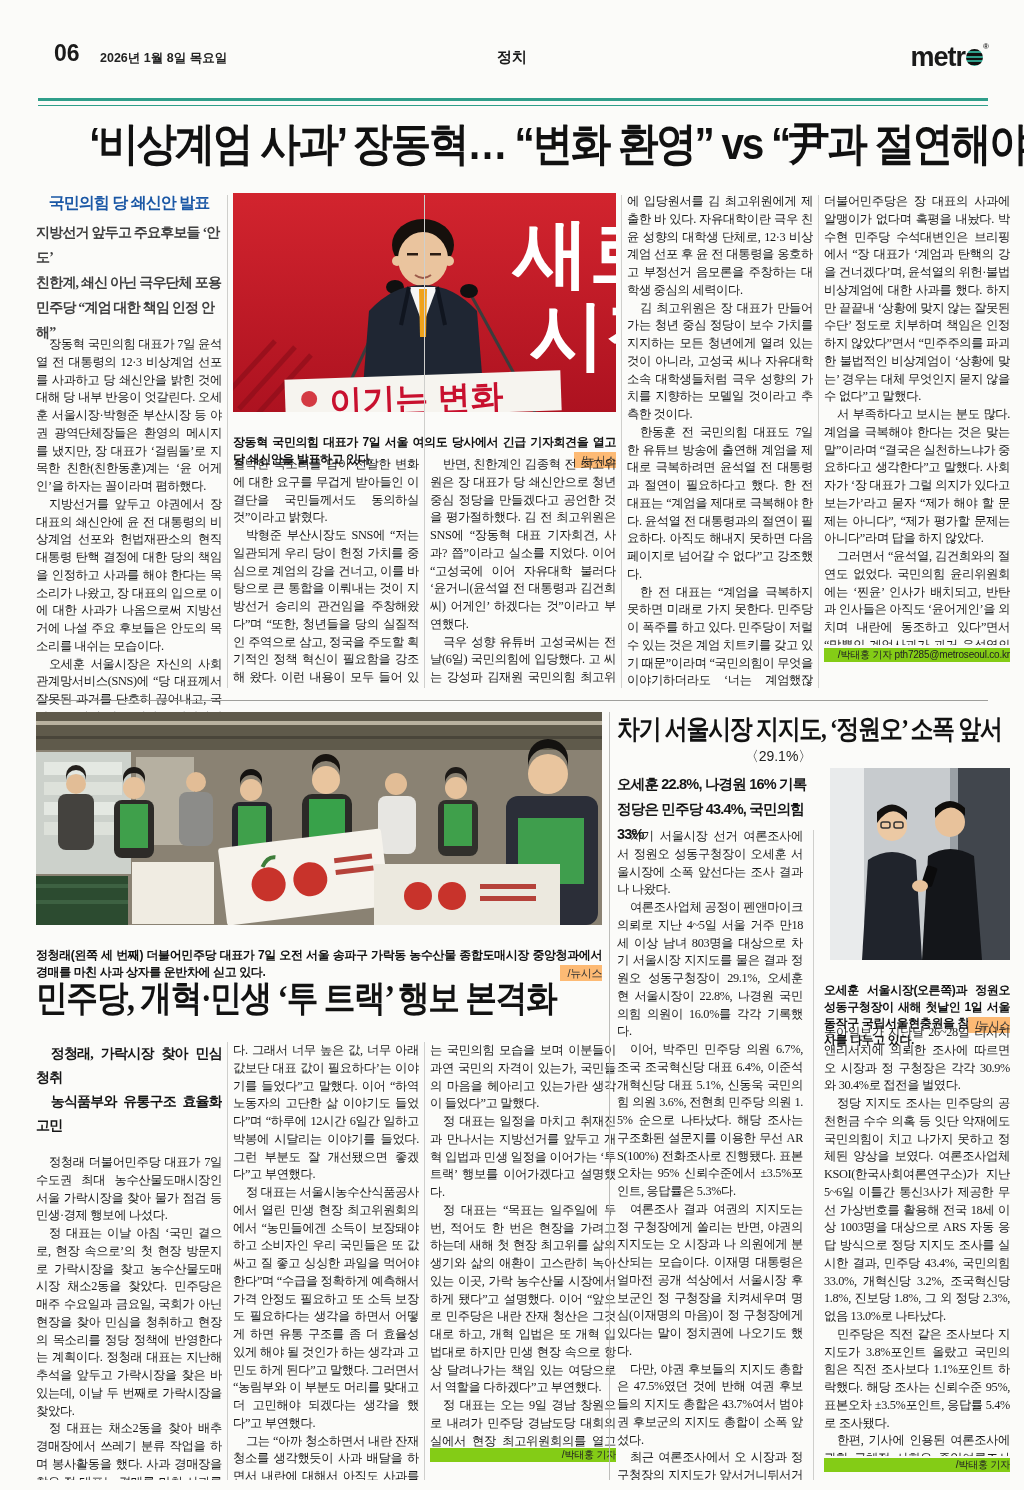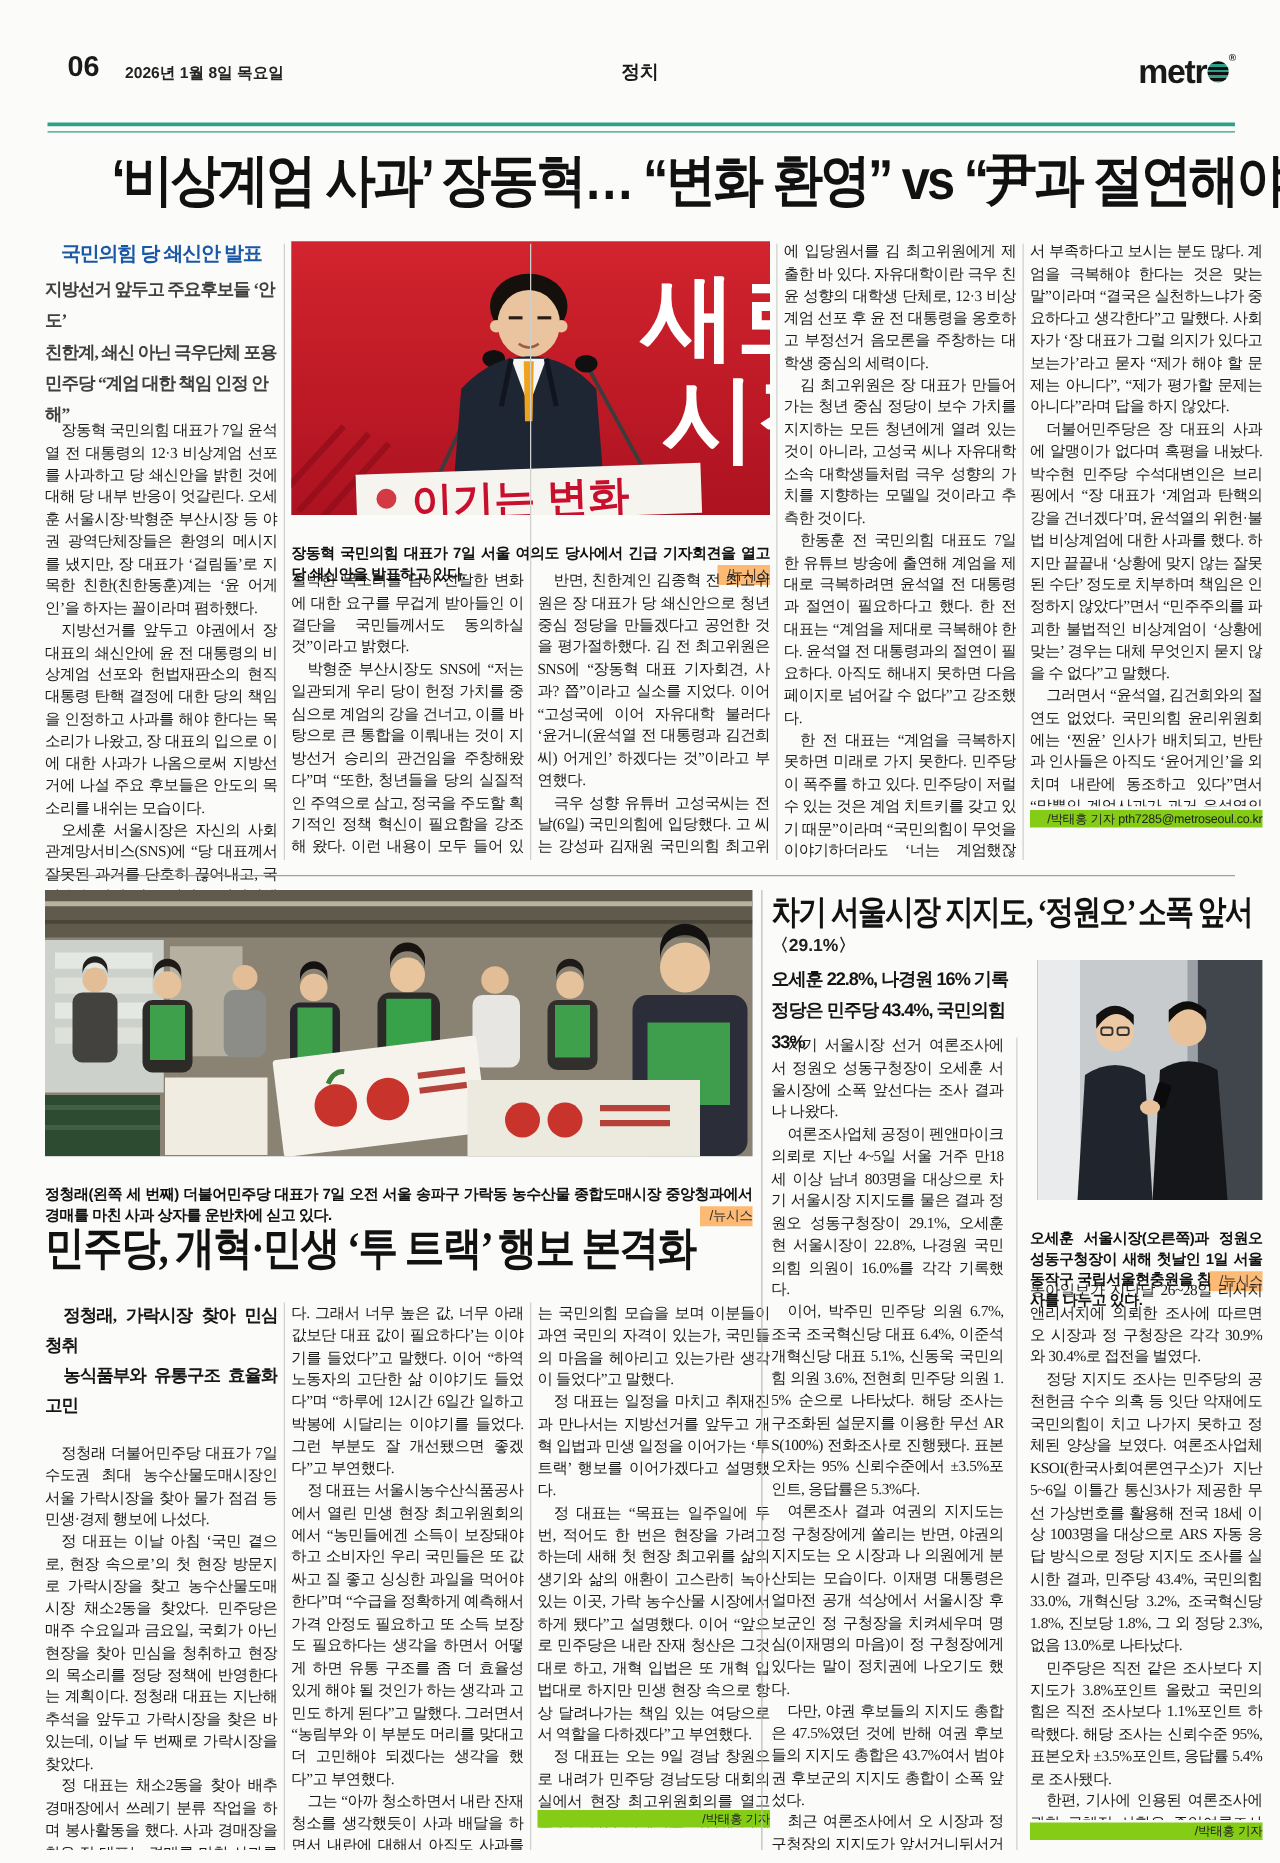--- a/index.html
+++ b/index.html
@@ -36,22 +36,22 @@
     font-family:"Liberation Serif", serif; font-size:36px; font-weight:800;
     letter-spacing:-1.5px; color:#121212; white-space:nowrap;
   }
   .market-headline > span { display:inline-block; transform:scaleX(.88); transform-origin:left; }
   .poll-headline {
     left:617px; top:711px; width:393px;
     font-family:"Liberation Serif", serif; font-size:27px; font-weight:800;
     letter-spacing:-1.5px; color:#121212; white-space:nowrap;
   }
   .poll-headline > span { display:inline-block; transform:scaleX(.85); transform-origin:left; }
-  .poll-note { left:617px; top:748px; width:393px; text-align:left; padding-right:70px;
-    font-size:14px; font-weight:700; color:#222; }
+  .poll-note { left:617px; top:748px; width:393px; text-align:center; padding-right:70px;
+    font-size:14px; font-weight:400; color:#222; }
 
   
   .kicker { left:36px; top:193px; width:186px; text-align:center;
     font-size:16px; font-weight:800; letter-spacing:-1px; color:#1a57a5; }
   .subhead { left:36px; top:220px; width:186px;
     font-family:"Liberation Serif", serif; font-size:14px; font-weight:800;
     letter-spacing:-0.8px; line-height:25px; color:#404040; }
   .subhead p, .lines p { text-indent:0; }
 
   .body-col {
@@ -165,22 +165,22 @@
     <p>반면, 친한계인 김종혁 전 최고위원은 장 대표가 당 쇄신안으로 청년 중심 정당을 만들겠다고 공언한 것을 평가절하했다. 김 전 최고위원은 SNS에 “장동혁 대표 기자회견, 사과? 쯥”이라고 실소를 지었다. 이어 “고성국에 이어 자유대학 불러다 ‘윤거니(윤석열 전 대통령과 김건희씨) 어게인’ 하겠다는 것”이라고 부연했다.</p>
     <p>극우 성향 유튜버 고성국씨는 전날(6일) 국민의힘에 입당했다. 고 씨는 강성파 김재원 국민의힘 최고위원과 방송 중</p>
   </div>
 <div class="abs body-col cont" style="left:627px; top:193px; width:186px; height:495px;">
     <p>에 입당원서를 김 최고위원에게 제출한 바 있다. 자유대학이란 극우 친윤 성향의 대학생 단체로, 12·3 비상계엄 선포 후 윤 전 대통령을 옹호하고 부정선거 음모론을 주창하는 대학생 중심의 세력이다.</p>
     <p>김 최고위원은 장 대표가 만들어가는 청년 중심 정당이 보수 가치를 지지하는 모든 청년에게 열려 있는 것이 아니라, 고성국 씨나 자유대학 소속 대학생들처럼 극우 성향의 가치를 지향하는 모델일 것이라고 추측한 것이다.</p>
     <p>한동훈 전 국민의힘 대표도 7일 한 유튜브 방송에 출연해 계엄을 제대로 극복하려면 윤석열 전 대통령과 절연이 필요하다고 했다. 한 전 대표는 “계엄을 제대로 극복해야 한다. 윤석열 전 대통령과의 절연이 필요하다. 아직도 해내지 못하면 다음 페이지로 넘어갈 수 없다”고 강조했다.</p>
     <p>한 전 대표는 “계엄을 극복하지 못하면 미래로 가지 못한다. 민주당이 폭주를 하고 있다. 민주당이 저럴 수 있는 것은 계엄 치트키를 갖고 있기 때문”이라며 “국민의힘이 무엇을 이야기하더라도 ‘너는 계엄했잖아’라는 것이 유효하고 강력한 무기가 되고 있다”고 말했다.</p>
   </div>
 <div class="abs body-col cont" style="left:824px; top:193px; width:186px; height:452px;">
+    <p>더불어민주당은 장 대표의 사과에 알맹이가 없다며 혹평을 내놨다. 박수현 민주당 수석대변인은 브리핑에서 “장 대표가 ‘계엄과 탄핵의 강을 건너겠다’며, 윤석열의 위헌·불법 비상계엄에 대한 사과를 했다. 하지만 끝끝내 ‘상황에 맞지 않는 잘못된 수단’ 정도로 치부하며 책임은 인정하지 않았다”면서 “민주주의를 파괴한 불법적인 비상계엄이 ‘상황에 맞는’ 경우는 대체 무엇인지 묻지 않을 수 없다”고 말했다.</p>
     <p>서 부족하다고 보시는 분도 많다. 계엄을 극복해야 한다는 것은 맞는 말”이라며 “결국은 실천하느냐가 중요하다고 생각한다”고 말했다. 사회자가 ‘장 대표가 그럴 의지가 있다고 보는가’라고 묻자 “제가 해야 할 문제는 아니다”, “제가 평가할 문제는 아니다”라며 답을 하지 않았다.</p>
-    <p>더불어민주당은 장 대표의 사과에 알맹이가 없다며 혹평을 내놨다. 박수현 민주당 수석대변인은 브리핑에서 “장 대표가 ‘계엄과 탄핵의 강을 건너겠다’며, 윤석열의 위헌·불법 비상계엄에 대한 사과를 했다. 하지만 끝끝내 ‘상황에 맞지 않는 잘못된 수단’ 정도로 치부하며 책임은 인정하지 않았다”면서 “민주주의를 파괴한 불법적인 비상계엄이 ‘상황에 맞는’ 경우는 대체 무엇인지 묻지 않을 수 없다”고 말했다.</p>
     <p>그러면서 “윤석열, 김건희와의 절연도 없었다. 국민의힘 윤리위원회에는 ‘찐윤’ 인사가 배치되고, 반탄과 인사들은 아직도 ‘윤어게인’을 외치며 내란에 동조하고 있다”면서 “말뿐인 계엄사과가 과거 윤석열의 개 사과와 다를 것이 무엇이겠나”라고 반문했다.</p>
   </div>
 <div class="abs byline" style="left:824px; top:648px; width:186px;">/박태홍 기자 pth7285@metroseoul.co.kr</div>
 
 <div class="vrule" style="left:227px; top:195px; height:493px;"></div>
 <div class="vrule" style="left:424px; top:195px; height:493px;"></div>
 <div class="vrule" style="left:621px; top:195px; height:493px;"></div>
 <div class="vrule" style="left:818px; top:195px; height:493px;"></div>
 
 <div class="hrule" style="left:36px; top:700px; width:952px;"></div>

